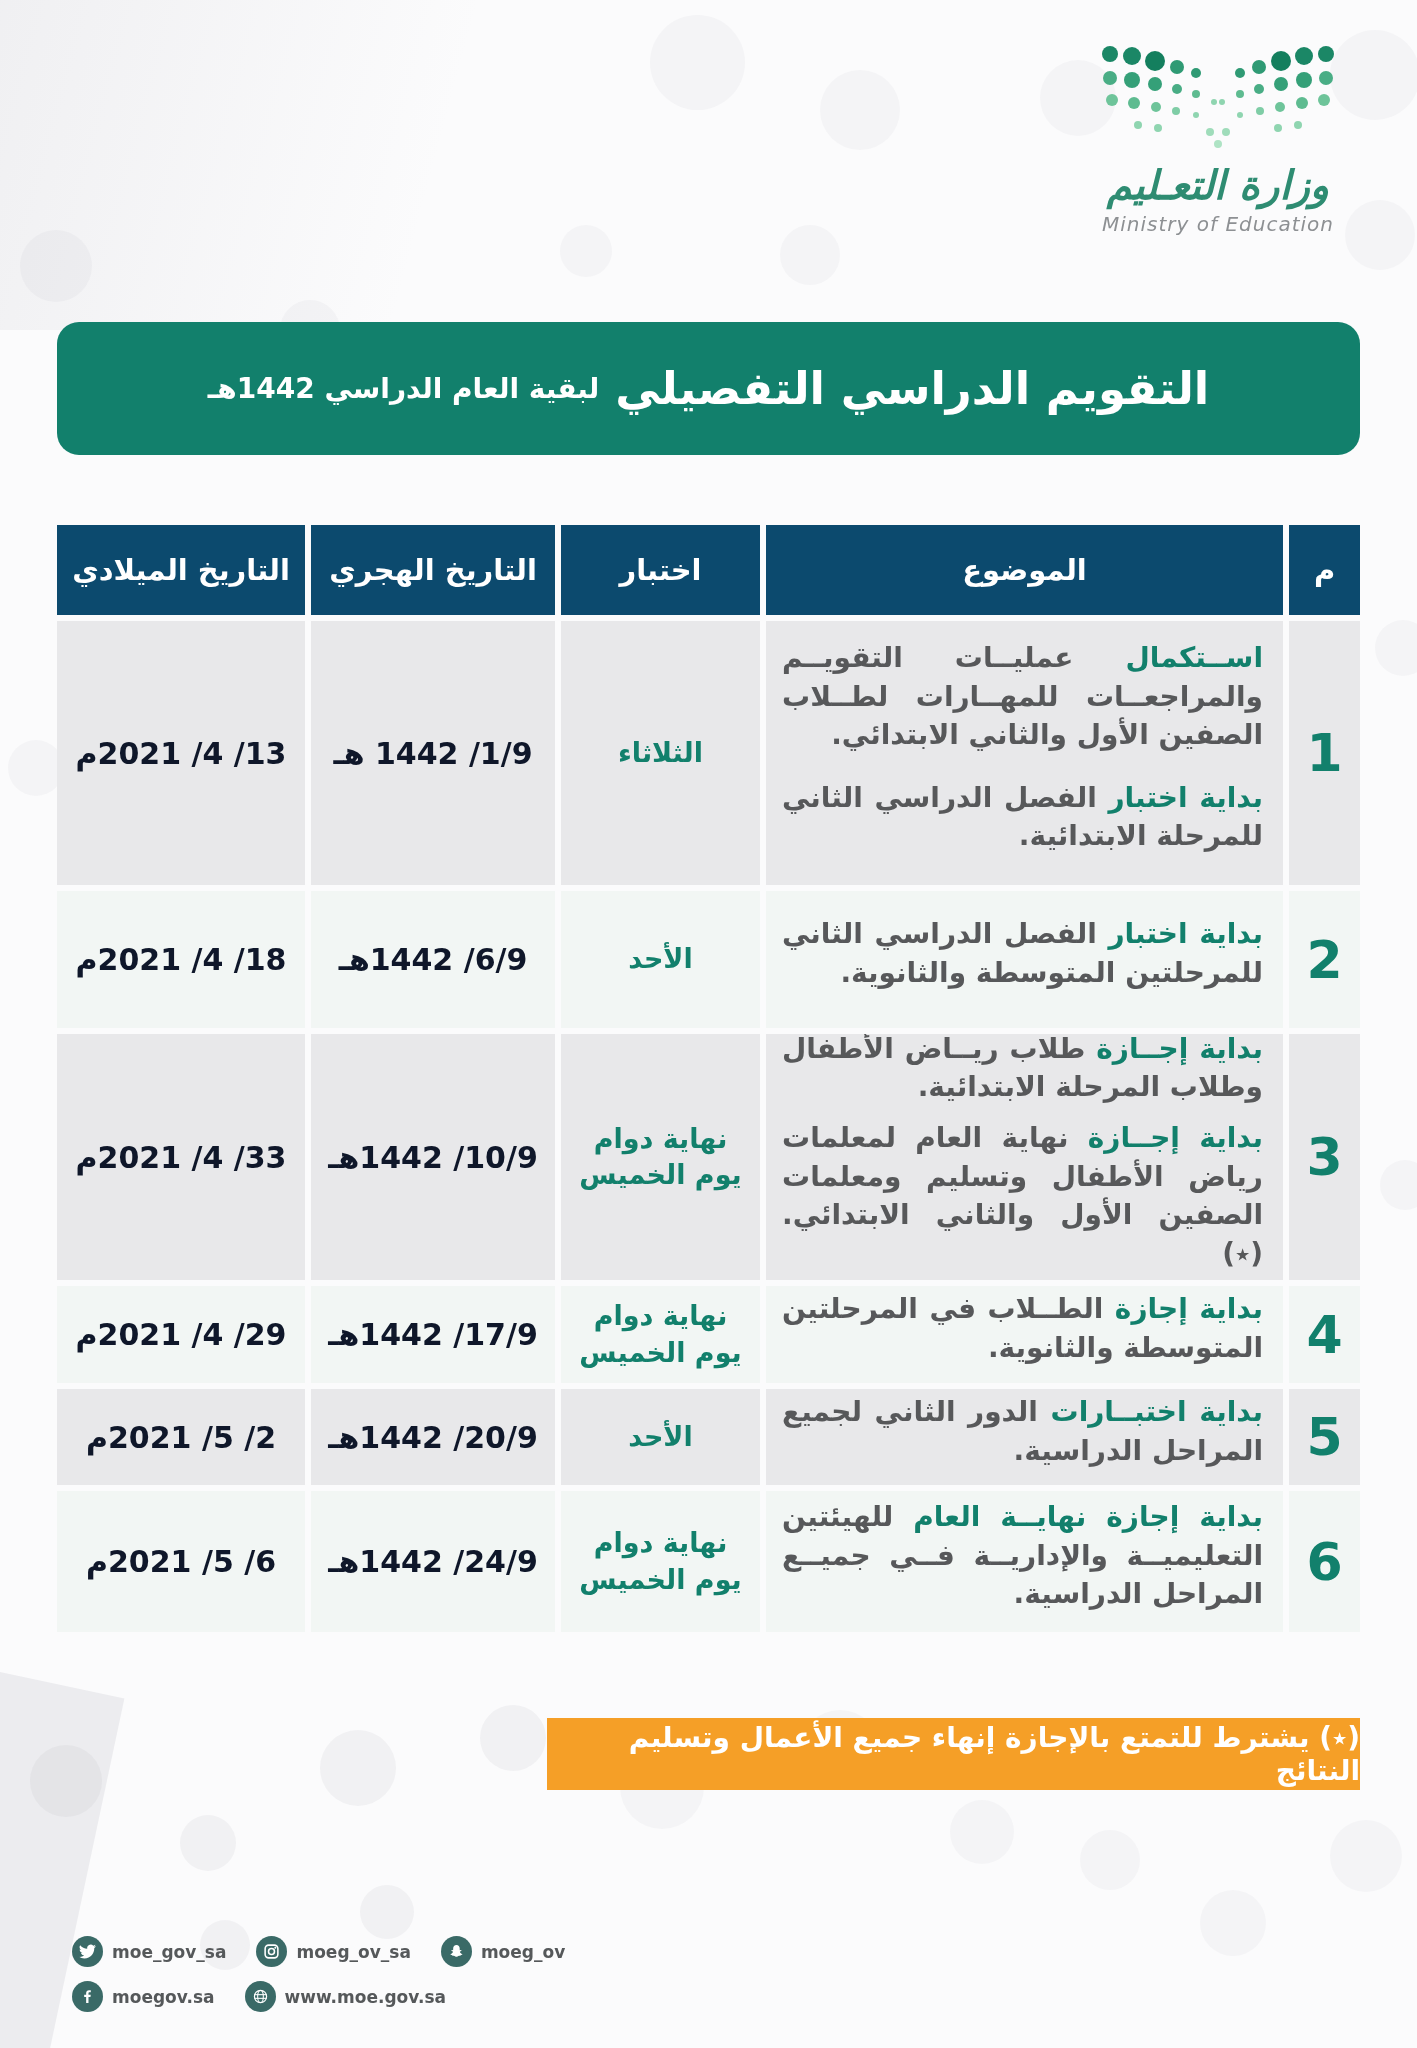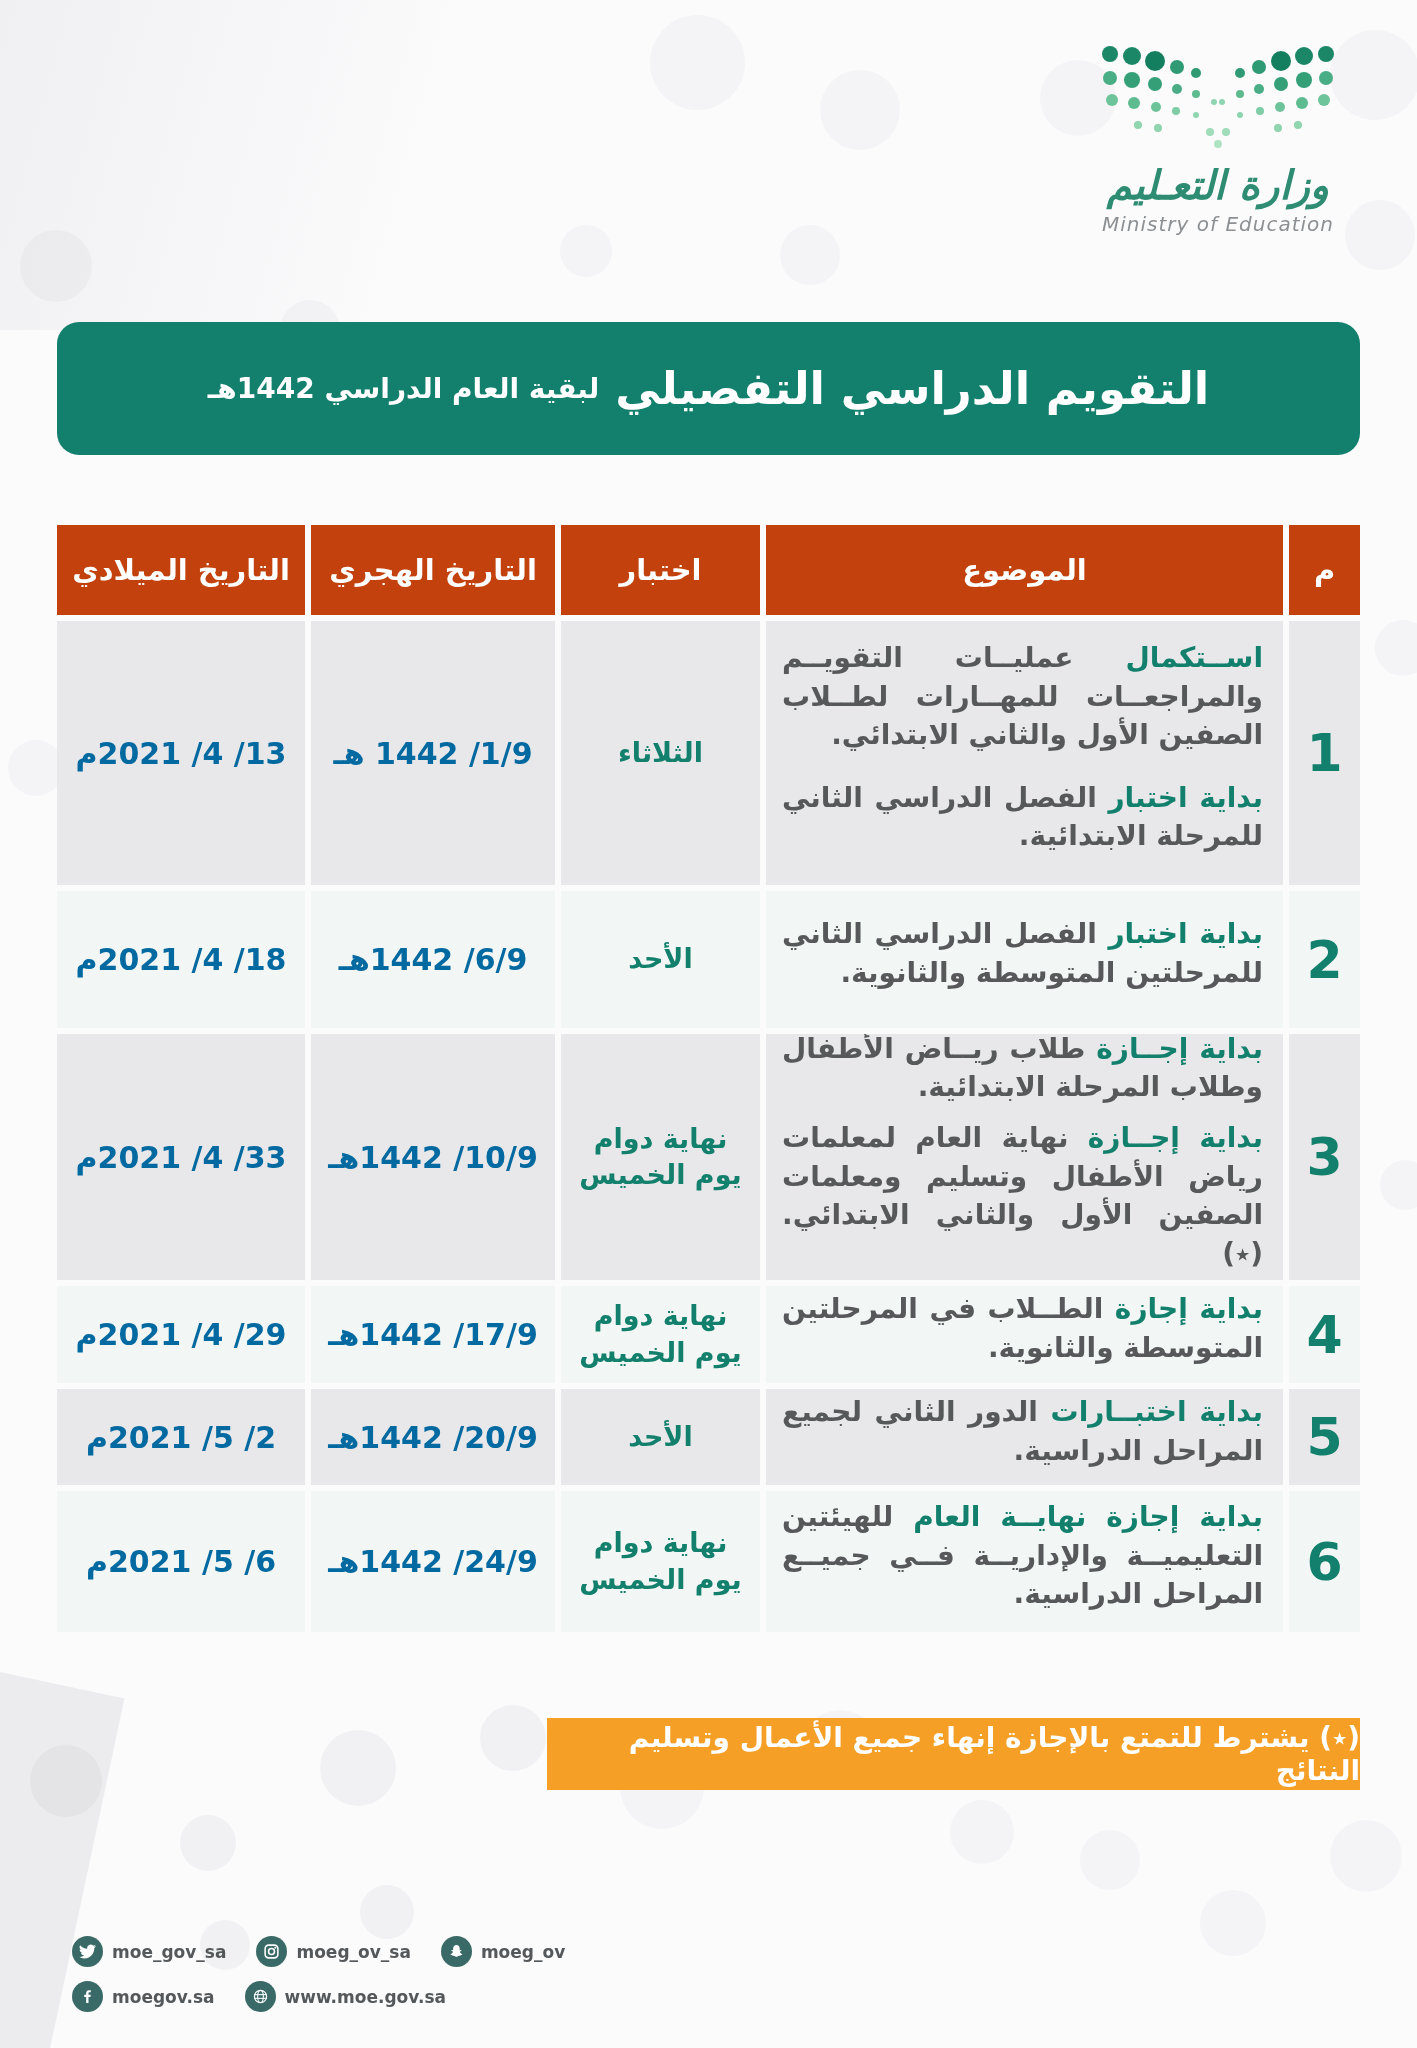--- a/index.html
+++ b/index.html
@@ -33,37 +33,37 @@
   }
   .banner .main { font-size:45px; font-weight:bold; }
   .banner .sub  { font-size:28px; font-weight:bold; }
   
   .cal {
     position:absolute; top:525px; right:57px; width:1303px; direction:rtl;
     display:grid; grid-template-columns:71px 517px 199px 244px 248px;
     grid-template-rows:90px 264px 137px 246px 97px 96px 141px; gap:6px;
   }
   .th {
-    background:#c2410c; color:#fff; font-weight:bold; font-size:29px;
+    background:#0c4a6e; color:#fff; font-weight:bold; font-size:29px;
     display:flex; align-items:center; justify-content:center;
   }
   .td { display:flex; align-items:center; justify-content:center; overflow:hidden; }
   .r-odd  { background:#E8E8EA; }
   .r-even { background:#F2F6F4; }
   .num { color:#12806C; font-weight:bold; font-size:52px; }
   .subject {
     flex-direction:column; align-items:stretch; justify-content:center;
     text-align:justify; padding:8px 20px 19px 16px;
     font-size:28px; font-weight:bold; color:#57585A; line-height:1.38;
   }
   .subject p + p { margin-top:24px; }
   .subject.tight p + p { margin-top:12px; }
   .g { color:#12806C; }
   .day { color:#12806C; font-weight:bold; font-size:27px; text-align:center; line-height:1.35; padding:8px 8px; }
-  .date { color:#0369a1; font-weight:bold; font-size:30px; direction:rtl; white-space:nowrap; }
+  .date { color:#0f172a; font-weight:bold; font-size:30px; direction:rtl; white-space:nowrap; }
   
   .note {
     position:absolute; top:1718px; right:57px; width:813px; height:72px;
     background:#F59F27; color:#fff; font-weight:bold; font-size:28px;
     direction:rtl; display:flex; align-items:center; justify-content:center;
   }
   
   .social { position:absolute; left:72px; top:1936px; direction:ltr; }
   .social .row { display:flex; align-items:center; gap:30px; margin-bottom:14px; }
   .sitem { display:flex; align-items:center; gap:9px; }

